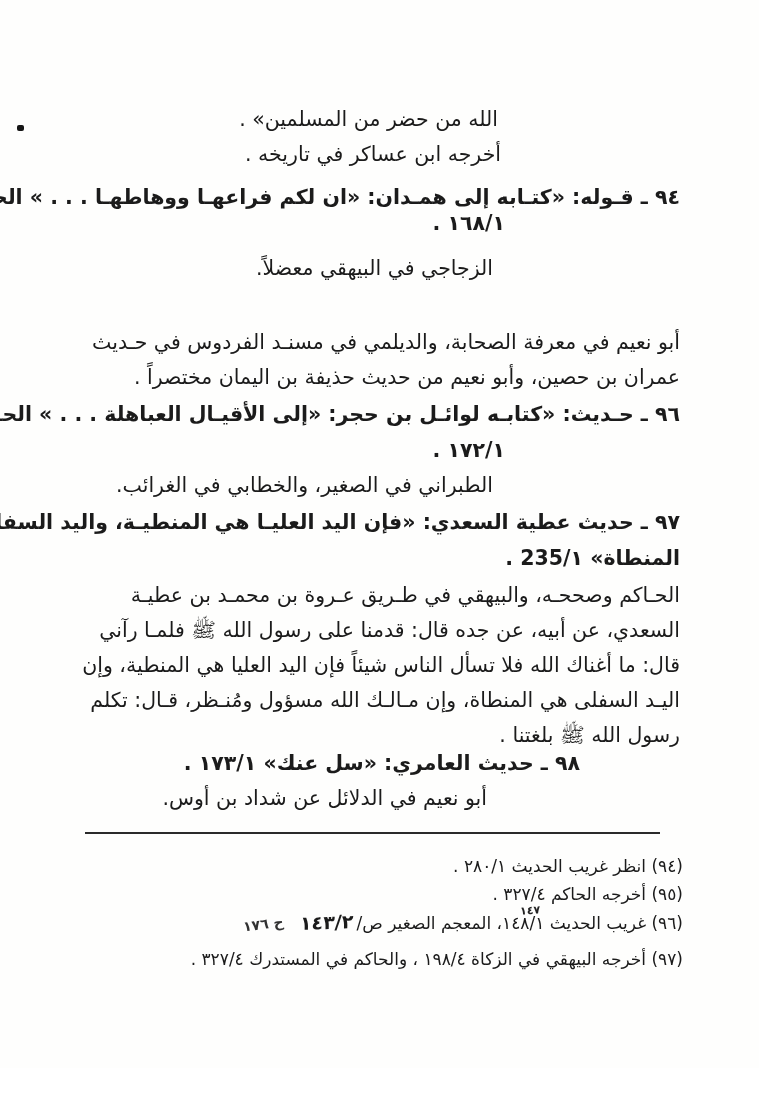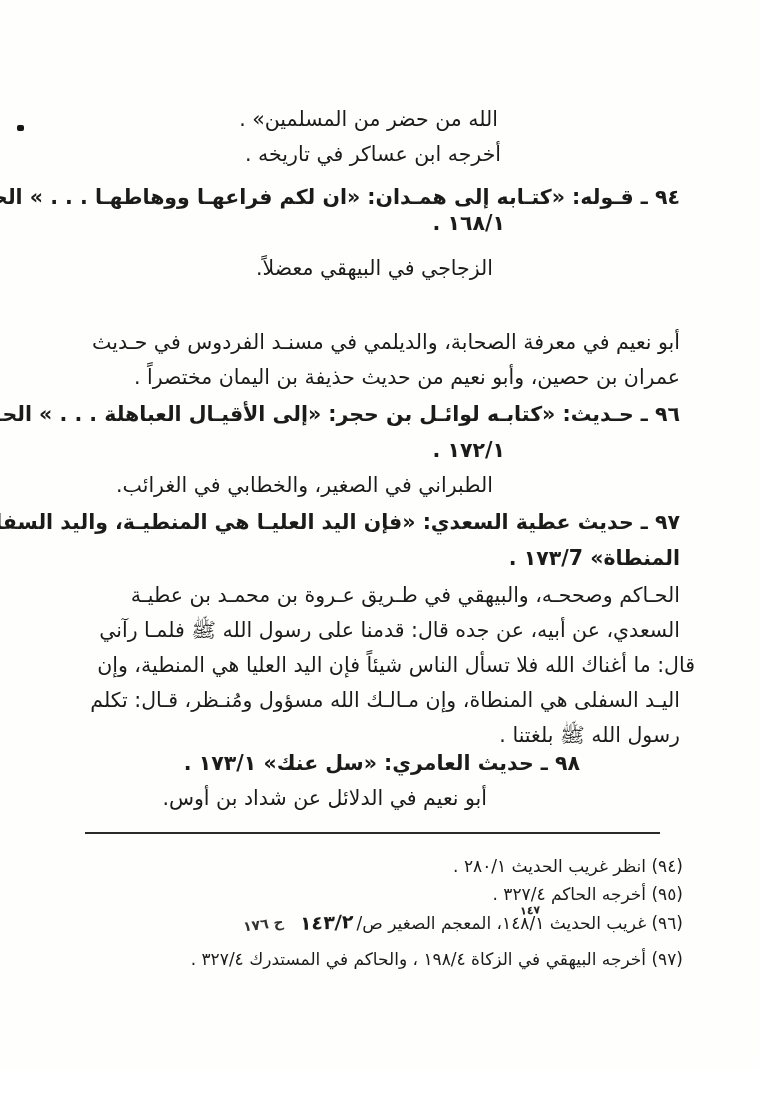--- a/index.html
+++ b/index.html
@@ -87,24 +87,24 @@
   <div class="ln" style="top:251px;right:266px;">الزجاجي في البيهقي معضلاً.</div>
 
   <div class="ln" style="top:325px;right:79px;">أبو نعيم في معرفة الصحابة، والديلمي في مسنـد الفردوس في حـديث</div>
   <div class="ln" style="top:360px;right:79px;">عمران بن حصين، وأبو نعيم من حديث حذيفة بن اليمان مختصراً .</div>
 
   <div class="ln hd" style="top:397px;right:79px;">٩٦ ـ حـديث: «كتابـه لوائـل بن حجر: «إلى الأقيـال العباهلة . . . » الحـديث</div>
   <div class="ln hd" style="top:433px;right:254px;">١٧٢/١ .</div>
   <div class="ln" style="top:468px;right:266px;">الطبراني في الصغير، والخطابي في الغرائب.</div>
 
   <div class="ln hd" style="top:505px;right:79px;">٩٧ ـ حديث عطية السعدي: «فإن اليد العليـا هي المنطيـة، واليد السفلى هي</div>
-  <div class="ln hd" style="top:541px;right:79px;">المنطاة» ١٧٣/7 .</div>
+  <div class="ln hd" style="top:541px;right:79px;">المنطاة» 235/١ .</div>
   <div class="ln" style="top:578px;right:79px;">الحـاكم وصححـه، والبيهقي في طـريق عـروة بن محمـد بن عطيـة</div>
   <div class="ln" style="top:613px;right:79px;">السعدي، عن أبيه، عن جده قال: قدمنا على رسول الله ﷺ فلمـا رآني</div>
-  <div class="ln" style="top:648px;right:64px;margin-left:28px;">قال: ما أغناك الله فلا تسأل الناس شيئاً فإن اليد العليا هي المنطية، وإن</div>
+  <div class="ln" style="top:648px;right:79px;margin-left:28px;">قال: ما أغناك الله فلا تسأل الناس شيئاً فإن اليد العليا هي المنطية، وإن</div>
   <div class="ln" style="top:683px;right:79px;">اليـد السفلى هي المنطاة، وإن مـالـك الله مسؤول ومُنـظر، قـال: تكلم</div>
   <div class="ln" style="top:718px;right:79px;">رسول الله ﷺ بلغتنا .</div>
 
   <div class="ln hd" style="top:746px;right:179px;">٩٨ ـ حديث العامري: «سل عنك» ١٧٣/١ .</div>
   <div class="ln" style="top:781px;right:272px;">أبو نعيم في الدلائل عن شداد بن أوس.</div>
 
   <div class="rule" style="top:832px;left:85px;width:575px;"></div>
 
   <div class="fn" style="top:852px;right:76px;">(٩٤) انظر غريب الحديث ٢٨٠/١ .</div>
   <div class="fn" style="top:880px;right:76px;">(٩٥) أخرجه الحاكم ٣٢٧/٤ .</div>

